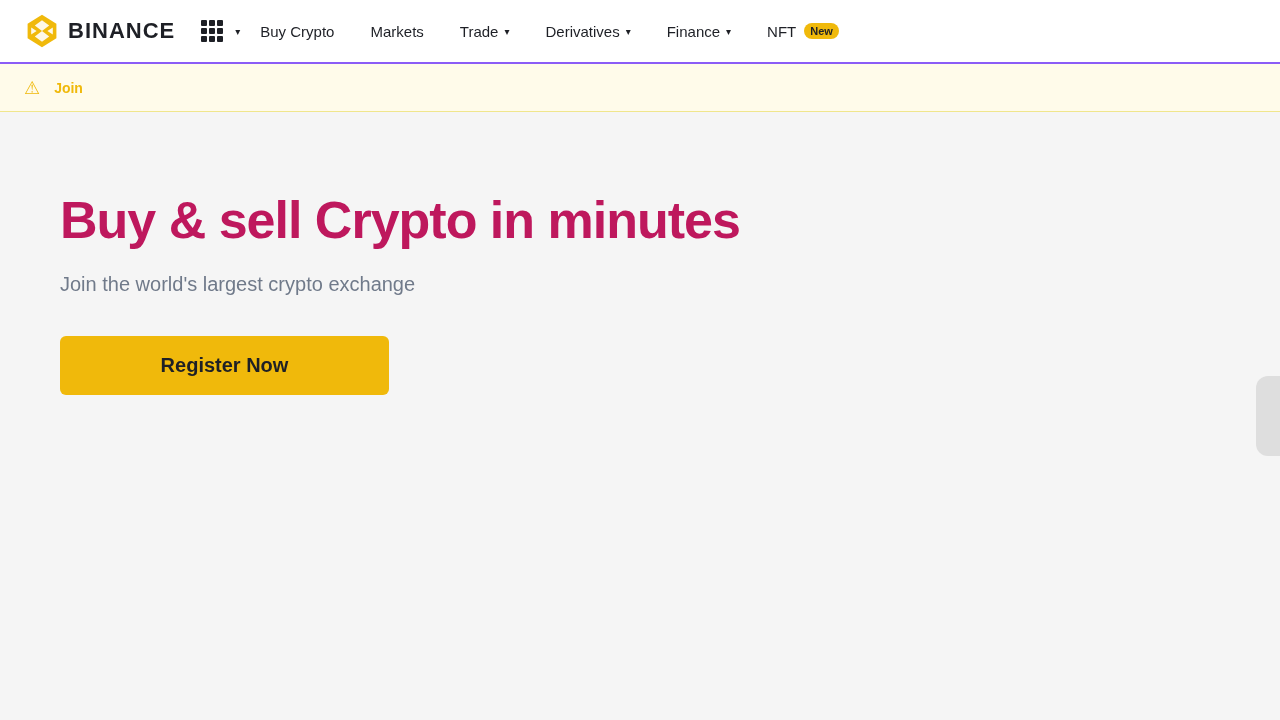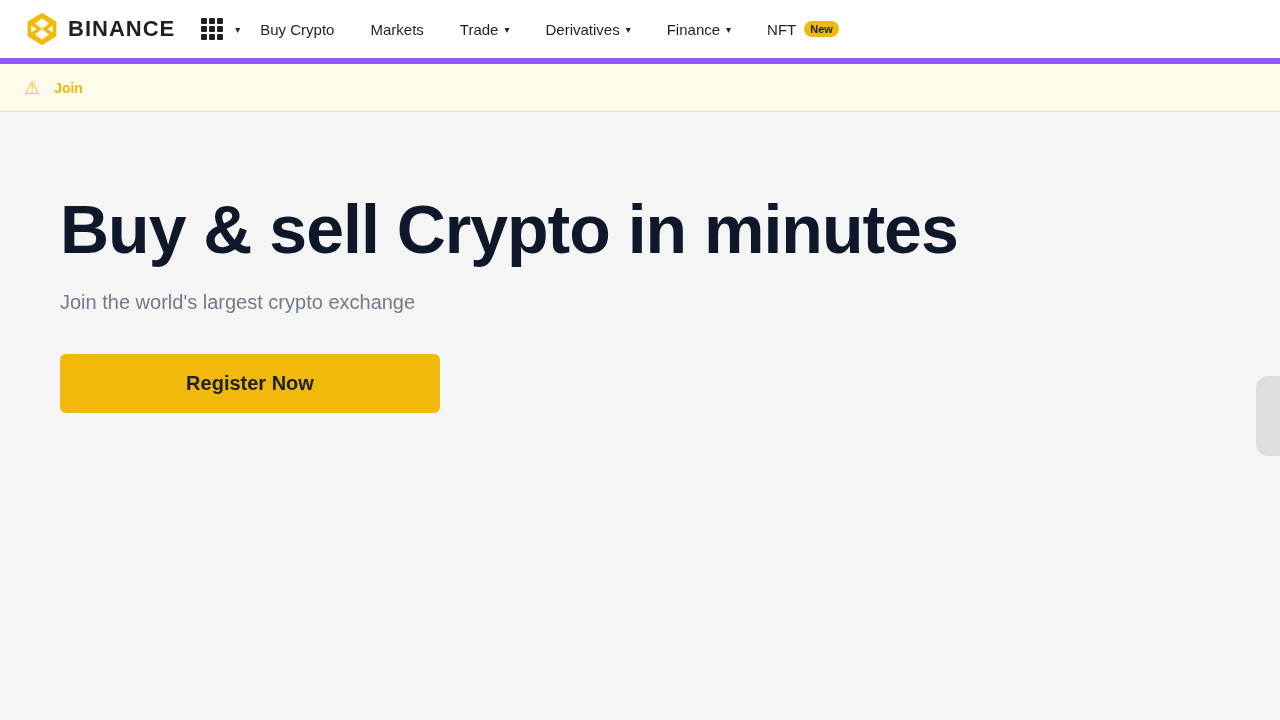--- a/index.html
+++ b/index.html
@@ -16,21 +16,21 @@
       overflow: hidden;
     }
 
     
     .navbar {
       display: flex;
       align-items: center;
       background-color: #ffffff;
       height: 64px;
       padding: 0 24px;
-      border-bottom: 6px solid #8b5cf6;
+      border-bottom: 2px solid #8b5cf6;
       position: relative;
       z-index: 10;
     }
 
     .logo-area {
       display: flex;
       align-items: center;
       margin-right: 20px;
     }
 
@@ -148,23 +148,23 @@
 
     
     .hero {
       background-color: #f5f5f5;
       padding: 80px 60px 60px 60px;
       min-height: calc(720px - 64px - 48px);
       position: relative;
     }
 
     .hero-title {
-      font-size: 68px;
+      font-size: 52px;
       font-weight: 700;
-      color: #0f172a;
+      color: #be185d;
       line-height: 1.1;
       max-width: 900px;
       margin-bottom: 24px;
       letter-spacing: -1px;
     }
 
     .hero-subtitle {
       font-size: 20px;
       color: #707A8A;
       margin-bottom: 40px;
@@ -173,21 +173,21 @@
 
     .register-btn {
       background-color: #F0B90B;
       color: #1E2026;
       border: none;
       border-radius: 6px;
       padding: 18px 0;
       font-size: 20px;
       font-weight: 600;
       cursor: pointer;
-      width: 380px;
+      width: 329px;
       display: block;
       text-align: center;
     }
 
     
     .scroll-indicator {
       position: absolute;
       right: 0;
       top: 50%;
       transform: translateY(-50%);

